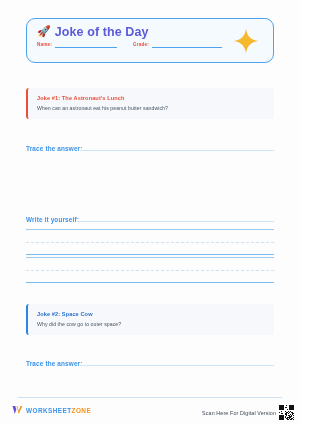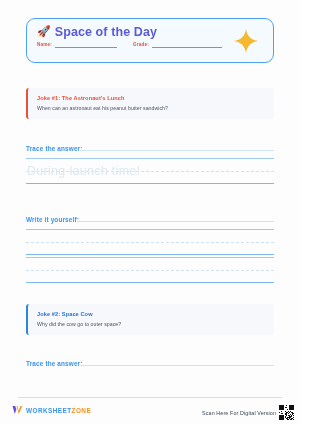--- a/index.html
+++ b/index.html
@@ -150,21 +150,21 @@
   .qr{width:15px;height:15px;display:block;}
 </style>
 </head>
 <body>
 
 <div class="page">
 
   <div class="header-card">
     <div class="title-row">
       <span class="rocket-icon">🚀</span>
-      <span class="title-text">Space of the Day</span>
+      <span class="title-text">Joke of the Day</span>
     </div>
     <div class="fields-row">
       <div class="field">
         <span class="field-label">Name:</span>
         <span class="field-line"></span>
       </div>
       <div class="field grade">
         <span class="field-label">Grade:</span>
         <span class="field-line"></span>
       </div>
@@ -177,26 +177,20 @@
   </div>
 
   <div class="joke-card red" style="top:88px;">
     <p class="joke-title">Joke #1: The Astronaut's Lunch</p>
     <p class="joke-question">When can an astronaut eat his peanut butter sandwich?</p>
   </div>
 
   <div class="section-label" style="top:145px;">Trace the answer:</div>
   <div class="label-rule" style="left:80px;width:194px;top:150px;"></div>
 
-  <div class="rule-row" style="top:158px;height:26px;">
-    <span class="rule-top"></span>
-    <span class="rule-mid"></span>
-    <span class="rule-base"></span>
-    <span class="trace-text">During launch time!</span>
-  </div>
 
   <div class="section-label" style="top:216px;">Write it yourself:</div>
   <div class="label-rule" style="left:77px;width:197px;top:221px;"></div>
 
   <div class="rule-row" style="top:229px;height:26px;">
     <span class="rule-top"></span>
     <span class="rule-mid"></span>
     <span class="rule-base"></span>
   </div>
   <div class="rule-row" style="top:257px;height:26px;">

